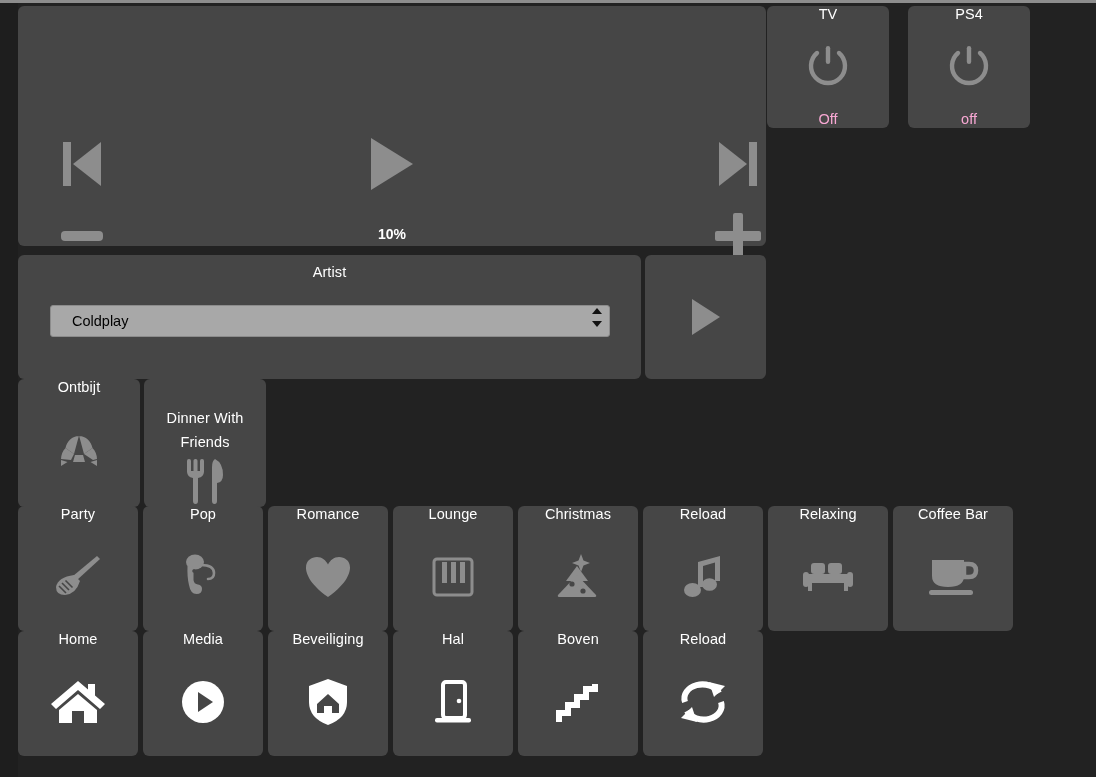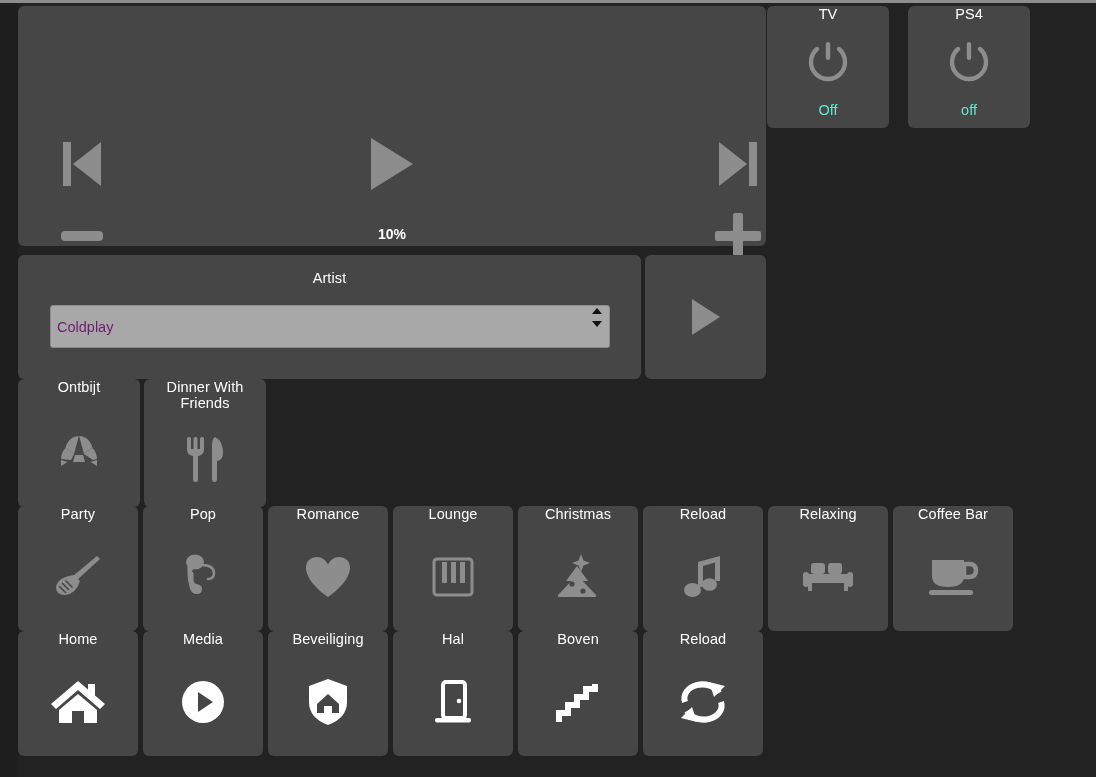--- a/index.html
+++ b/index.html
@@ -46,25 +46,24 @@
     letter-spacing: 0.1px;
   }
   .tile-icon {
     flex: 1 1 auto;
     display: flex;
     align-items: center;
     justify-content: center;
     width: 100%;
   }
   .tile-sub {
-    color: #5eead4;
+    color: #f9a8d4;
     font-size: 14.5px;
     line-height: 17px;
     text-align: center;
-    padding-bottom: 9px;
     width: 100%;
   }
 
   
   #media-player {
     left: 0; top: 3px; width: 748px; height: 240px;
   }
   .mp-row {
     position: absolute;
     left: 0; width: 100%;
@@ -89,33 +88,33 @@
   }
 
   
   #tile-tv  { left: 749px; top: 3px; width: 122px; height: 122px; }
   #tile-ps4 { left: 874px; top: 3px; width: 122px; height: 122px; margin-left: 16px; }
 
   
   #artist-panel {
     left: 0px; top: 252px; width: 623px; height: 124px;
   }
-  #artist-panel .tile-label { padding-top: 15px; }
+  #artist-panel .tile-label { padding-top: 9px; }
   #artist-select-wrap {
     position: absolute; left: 32px; top: 50px; width: 560px; height: 25px;
   }
   #artist-select {
-    width: 100%; height: 43px;
+    width: 100%; height: 32px;
     background: #a8a8a8;
     border: 1px solid #8c8c8c;
     border-radius: 3px;
-    color: #701a75;
+    color: #000000;
     font-family: "Liberation Sans", sans-serif;
     font-size: 14.5px;
-    padding: 0 24px 0 6px;
+    padding: 0 24px 0 21px;
     -webkit-appearance: none; appearance: none;
     cursor: pointer;
   }
   .select-spinner {
     position: absolute; right: 7px; top: 3px;
     width: 12px; height: 19px;
     display: flex; flex-direction: column; justify-content: space-between;
     align-items: center; pointer-events: none;
   }
   .select-spinner i {
@@ -123,21 +122,21 @@
     border-left: 5px solid transparent; border-right: 5px solid transparent;
   }
   .select-spinner i.up   { border-bottom: 6px solid #111; }
   .select-spinner i.down { border-top: 6px solid #111; }
 
   #artist-play-tile { left: 627px; top: 252px; width: 121px; height: 124px; }
 
   
   #tile-ontbijt { left: 0px;   top: 376px; width: 122px; height: 128px; }
   #tile-dinner  { left: 126px; top: 376px; width: 122px; height: 128px; }
-  #tile-dinner .tile-label { line-height: 16px; }
+  #tile-dinner .tile-label { line-height: 24px; margin-top: 27px; }
 
   
   .mood-tile { top: 503px; width: 120px; height: 125px; }
   
   .nav-tile { top: 628px; width: 120px; height: 125px; }
 
   svg { display: block; }
 </style>
 </head>
 <body>

